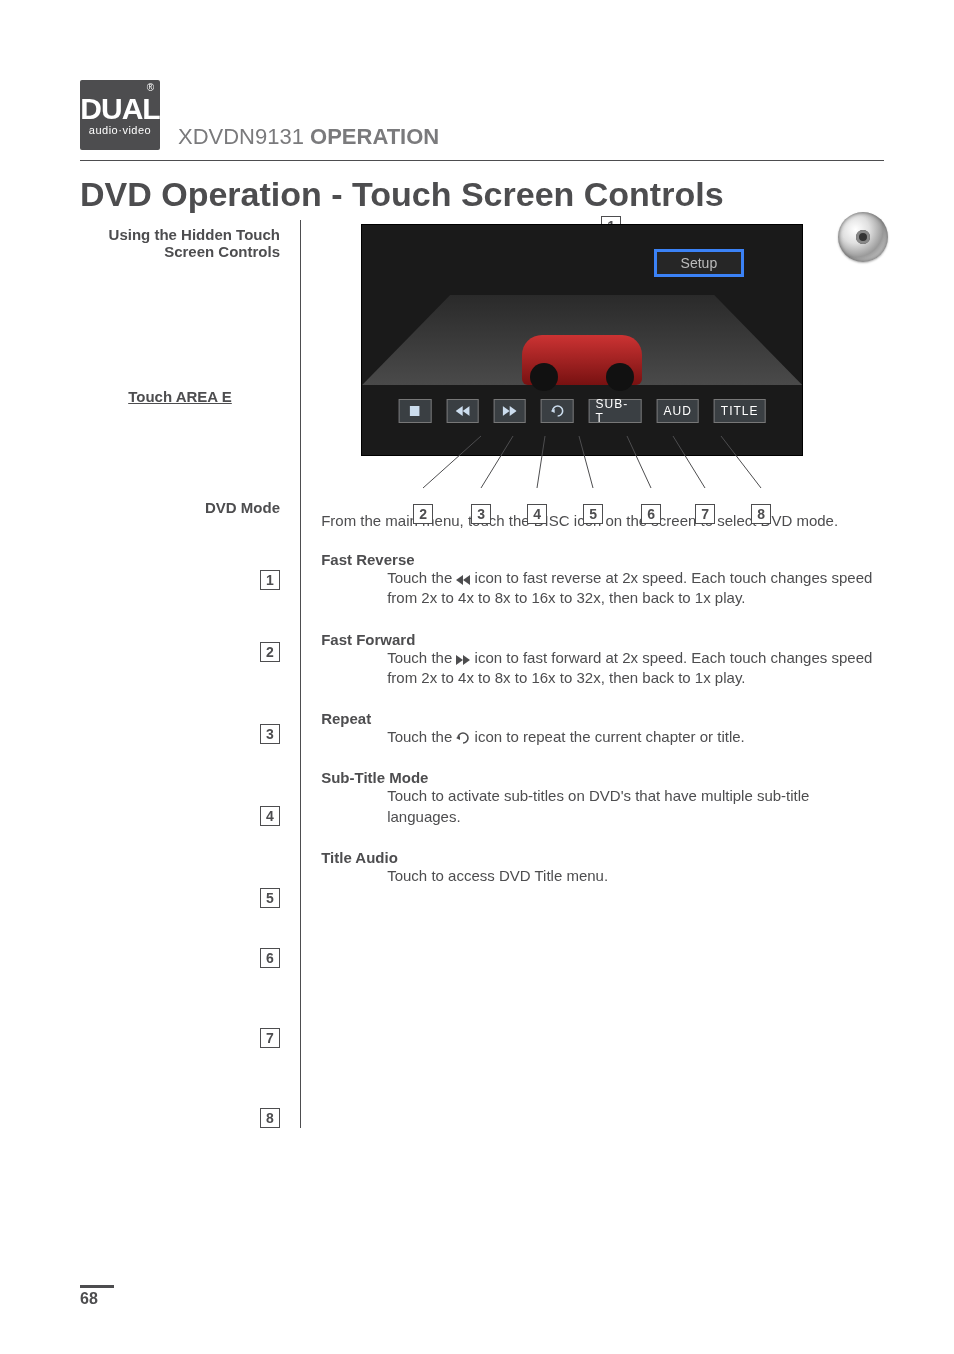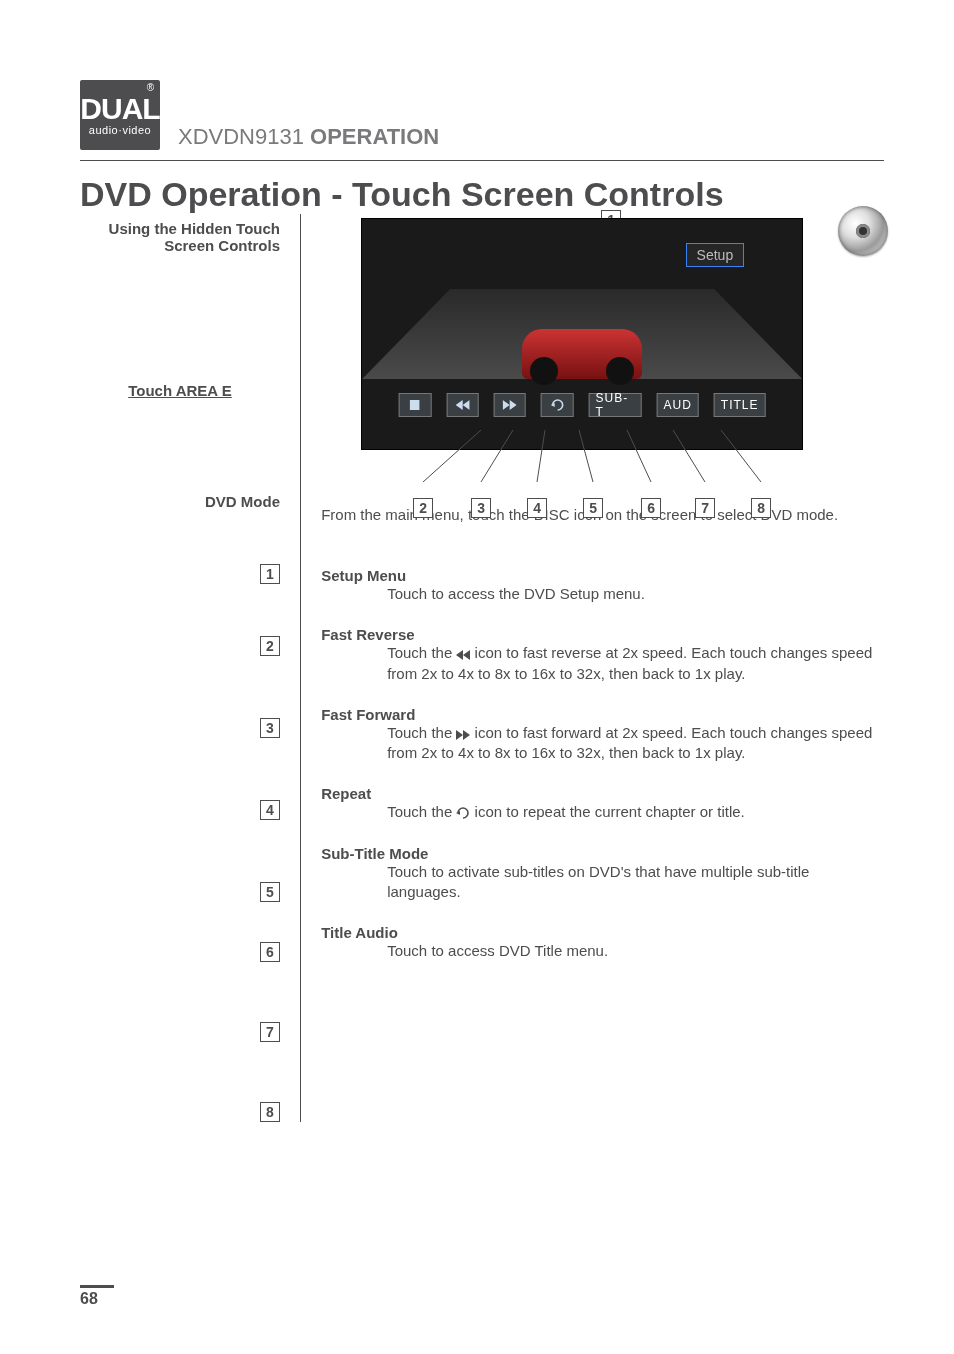--- a/index.html
+++ b/index.html
@@ -66,20 +66,21 @@
   }
   .main-title {
     font-size: 34px;
     font-weight: 700;
     color: #4d4d4f;
     margin: 14px 0 0 0;
     font-family: Arial, sans-serif;
   }
   .content {
     display: flex;
+    margin-top: 6px;
   }
   .left-col {
     width: 220px;
     text-align: right;
     padding-right: 20px;
     box-sizing: border-box;
     font-size: 15px;
     font-family: Arial, sans-serif;
   }
   .divider {
@@ -165,22 +166,22 @@
     bottom: -6px;
   }
   .screen .car::before { left: 8px; }
   .screen .car::after { right: 8px; }
   .screen .setup-btn {
     position: absolute;
     top: 24px;
     right: 58px;
     color: #bbb;
     font-size: 14px;
-    border: 1px solid #3b82f6;
-    padding: 3px 10px;
+    border: 3px solid #3b82f6;
+    padding: 3px 24px;
     background: rgba(50,50,50,.5);
   }
   .control-bar {
     position: absolute;
     bottom: 32px;
     left: 50%;
     transform: translateX(-50%);
     display: flex;
     gap: 15px;
   }
@@ -381,26 +382,20 @@
           <span class="callout-box" style="left:390px">8</span>
         </div>
       </div>
 
       <div class="dvd-mode-row">
         <div class="right-copy-dvdmode">From the main menu, touch the DISC icon on the screen to select DVD mode.</div>
       </div>
 
       <div class="items">
 
-        <div class="item-row" style="margin-top:44px">
-          <div>
-            <div class="rc-title">Setup Menu</div>
-            <div class="rc-body">Touch to access the DVD Setup menu.</div>
-          </div>
-        </div>
 
 
         <div class="item-row" style="margin-top:22px">
           <div>
             <div class="rc-title">Fast Reverse</div>
             <div class="rc-body">
               <span>Touch the </span>
               <svg class="inline-icon" width="14" height="10">
                   <polygon points="7,0 0,5 7,10" fill="#4d4d4f"></polygon>
                   <polygon points="14,0 7,5 14,10" fill="#4d4d4f"></polygon>

